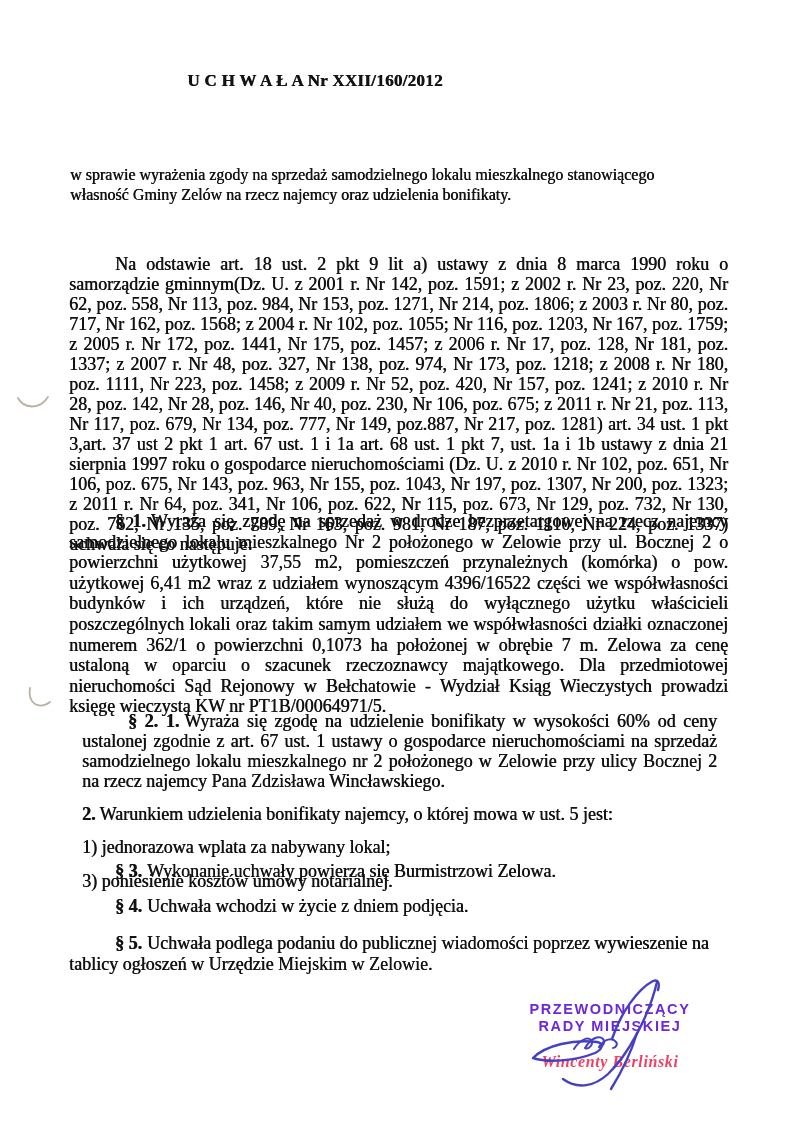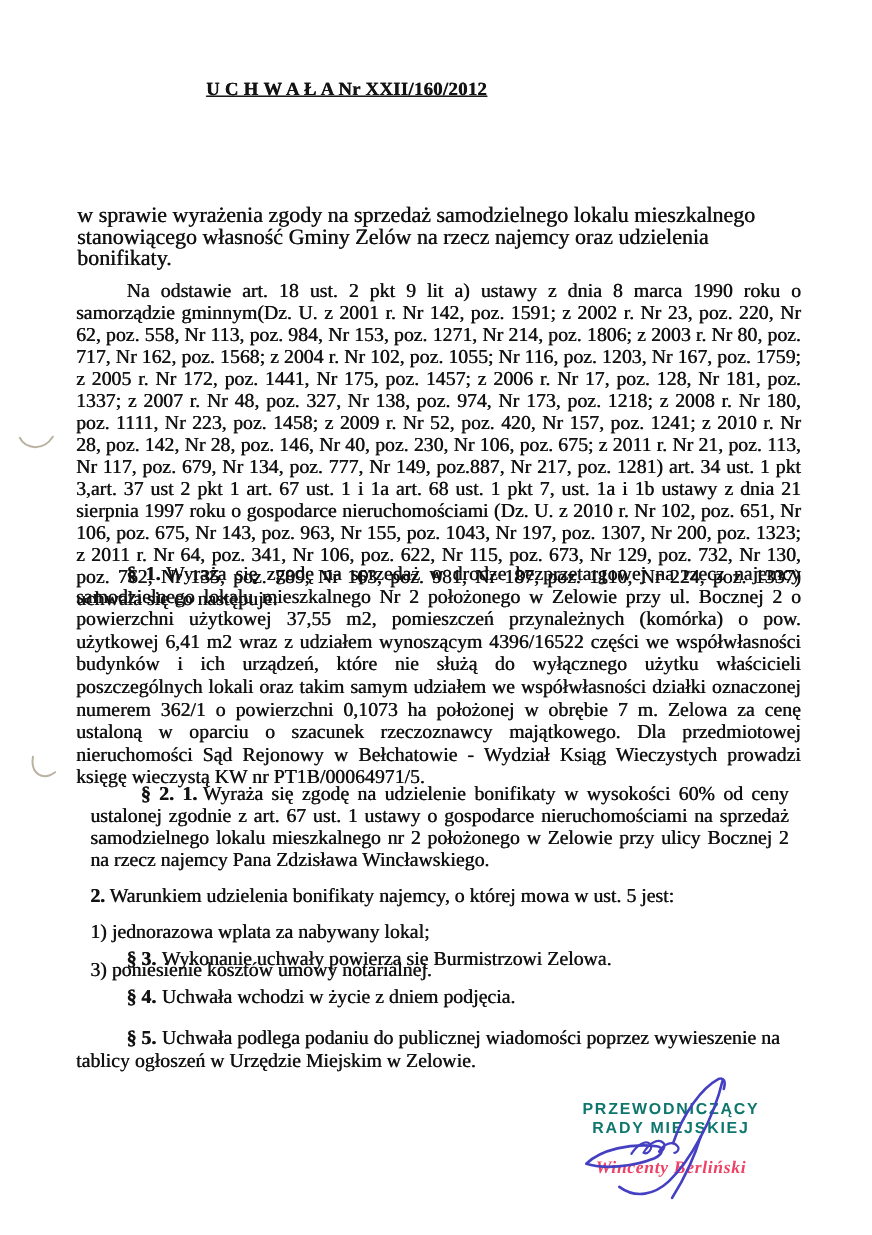--- a/index.html
+++ b/index.html
@@ -12,25 +12,24 @@
     overflow:hidden;
   }
   .abs{position:absolute;}
   .scan-thicken{text-shadow:0.45px 0 0 currentColor;}
   .title-block{
     top:70px;left:0;width:630px;
     text-align:center;
     font-weight:bold;
     font-size:17px;line-height:21px;
     letter-spacing:0.3px;
-    text-decoration:underline;
   }
   .subject{
     top:165px;left:70px;width:618px;
-    font-size:20px;line-height:19.5px;margin-top:22px;
+    font-size:16px;line-height:19.5px;
   }
   .body-par{
     font-size:18px;
     margin:0;
   }
   .just{text-align:justify;}
   .ind{text-indent:46px;}
   .preamble{top:254px;left:69px;width:659px;line-height:20px;}
   .sec1{top:511px;left:69px;width:659px;line-height:20.6px;}
   .sec2{top:698px;left:69px;width:661px;line-height:20.1px;}
@@ -84,21 +83,21 @@
     <p class="list-line">1) jednorazowa wplata za nabywany lokal;</p>
     <p class="list-line">3) poniesienie kosztów umowy notarialnej.</p>
   </div>
 
   <p class="abs body-par ind sec3 scan-thicken"><b class="mk">§ 3.</b><span>Wykonanie uchwały powierza się Burmistrzowi Zelowa.</span></p>
 
   <p class="abs body-par ind sec4 scan-thicken"><b class="mk">§ 4.</b><span>Uchwała wchodzi w życie z dniem podjęcia.</span></p>
 
   <p class="abs body-par ind sec5 scan-thicken"><b class="mk">§ 5.</b><span>Uchwała podlega podaniu do publicznej wiadomości poprzez wywieszenie na tablicy ogłoszeń w Urzędzie Miejskim w Zelowie.</span></p>
 
-  <div class="abs stamp-title" style="color: #0f766e;">
+  <div class="abs stamp-title" style="color: #6d28d9;">
     <div>PRZEWODNICZĄCY</div>
     <div>RADY MIEJSKIEJ</div>
   </div>
   <div class="abs stamp-name" style="color: rgb(238, 65, 101);">Wincenty Berliński</div>
 
   <svg class="abs ink-svg" width="293" height="163" viewBox="0 0 293 163">
     <g fill="none" stroke="#4540c2" stroke-width="2.4" stroke-linecap="round" stroke-linejoin="round">
       <path d="M 112 79 C 121 52, 138 29, 153 21 C 158 19, 160 23, 158 30" stroke="#4540c2"></path>
       <path d="M 157 22 C 149 56, 128 95, 108 114 C 95 126, 78 130, 63 119" stroke="#4540c2"></path>
       <path d="M 33 98 C 46 85, 74 79, 97 82 C 104 83, 103 89, 95 93 C 75 101, 48 103, 33 98 Z" stroke="#4540c2"></path>

